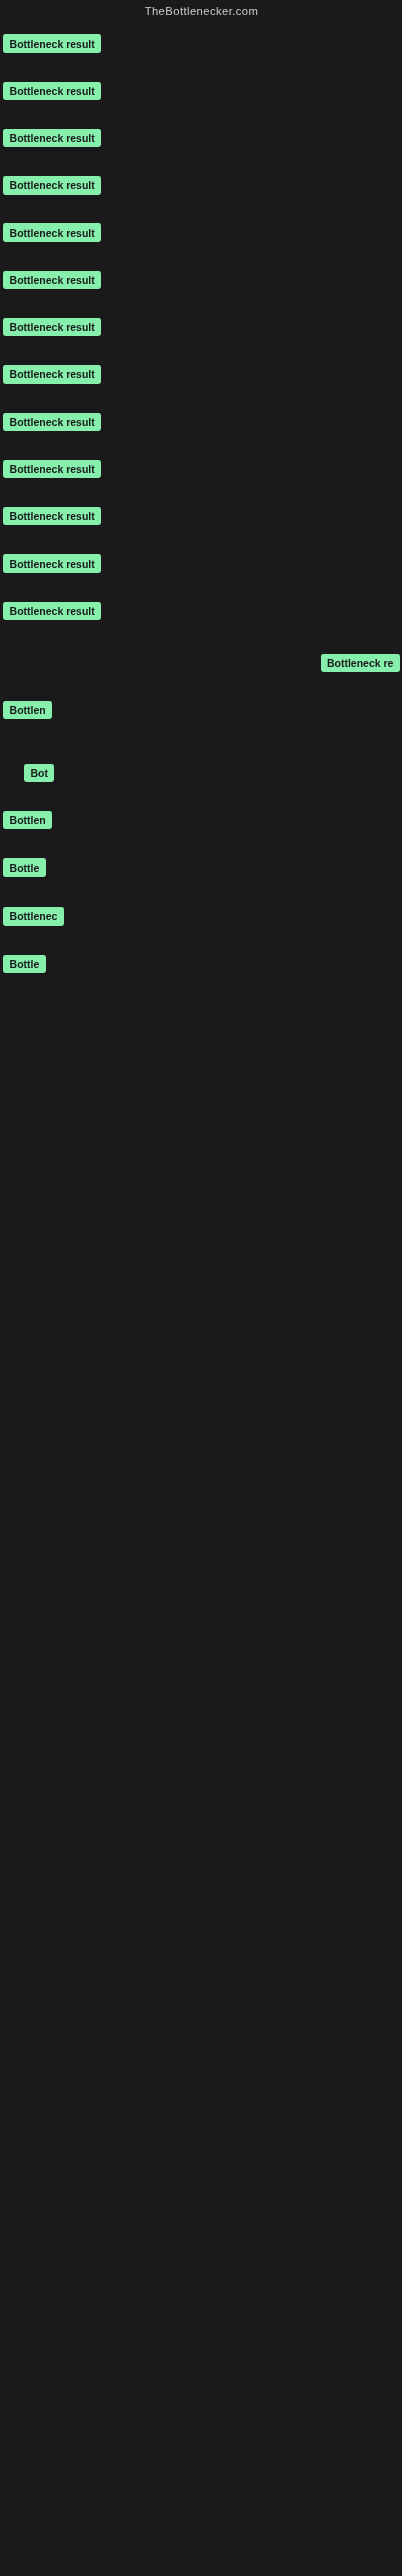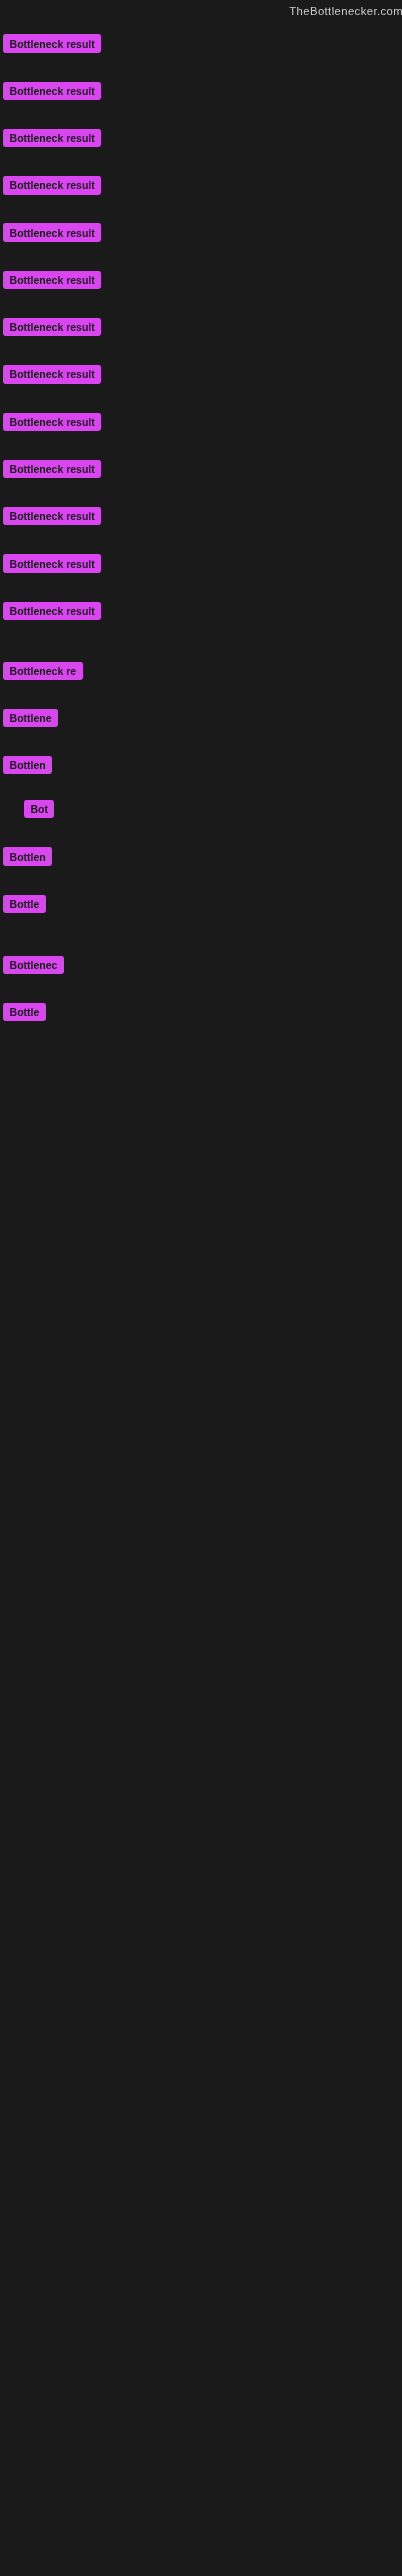--- a/index.html
+++ b/index.html
@@ -10,29 +10,29 @@
 
     body {
       width: 403px;
       min-height: 2576px;
       background-color: #1a1a1a;
       font-family: Arial, sans-serif;
       position: relative;
     }
 
     .site-title {
-      text-align: right;
+      text-align: center;
       color: #cccccc;
       font-size: 11.3px;
       padding: 4.8px 0;
       letter-spacing: 0.4px;
     }
 
     .bottleneck-badge {
-      background-color: #d946ef;
+      background-color: #86efac;
       color: #1a1a1a;
       font-size: 10.5px;
       font-weight: bold;
       padding: 3.2px 6.4px;
       border-radius: 2.4px;
       white-space: nowrap;
       display: inline-block;
     }
 
     .row {
@@ -47,28 +47,28 @@
     .row-4  { margin-top: 19.3px; }
     .row-5  { margin-top: 19.3px; }
     .row-6  { margin-top: 19.3px; }
     .row-7  { margin-top: 19.3px; }
     .row-8  { margin-top: 19.3px; }
     .row-9  { margin-top: 19.3px; }
     .row-10 { margin-top: 19.3px; }
     .row-11 { margin-top: 19.3px; }
     .row-12 { margin-top: 19.3px; }
     .row-13 { margin-top: 19.3px; }
-    .row-14 { margin-top: 32px; }
+    .row-14 { margin-top: 24px; text-align: right; }
     .row-15 { margin-top: 19.3px; }
     .row-16 { margin-top: 19.3px; }
     .row-17 { margin-top: 19.3px; }
-    .row-18 { margin-top: 16px; padding-left: 24px; }
+    .row-18 { margin-top: 35px; padding-left: 24px; }
     .row-19 { margin-top: 19.3px; }
     .row-20 { margin-top: 19.3px; }
-    .row-21 { margin-top: 33px; }
+    .row-21 { margin-top: 21px; }
     .row-22 { margin-top: 19.3px; }
     .row-23 { margin-top: 19.3px; }
   </style>
 </head>
 <body>
 
 <div class="site-title">TheBottlenecker.com</div>
 
 <div id="rows-container">
     <div class="row row-1"><span class="bottleneck-badge">Bottleneck result</span></div>
@@ -78,21 +78,20 @@
     <div class="row row-5"><span class="bottleneck-badge">Bottleneck result</span></div>
     <div class="row row-6"><span class="bottleneck-badge">Bottleneck result</span></div>
     <div class="row row-7"><span class="bottleneck-badge">Bottleneck result</span></div>
     <div class="row row-8"><span class="bottleneck-badge">Bottleneck result</span></div>
     <div class="row row-9"><span class="bottleneck-badge">Bottleneck result</span></div>
     <div class="row row-10"><span class="bottleneck-badge">Bottleneck result</span></div>
     <div class="row row-11"><span class="bottleneck-badge">Bottleneck result</span></div>
     <div class="row row-12"><span class="bottleneck-badge">Bottleneck result</span></div>
     <div class="row row-13"><span class="bottleneck-badge">Bottleneck result</span></div>
     <div class="row row-14"><span class="bottleneck-badge">Bottleneck re</span></div>
-    <div class="row row-15"><span class="bottleneck-badge">Bottlene</span></div>
     <div class="row row-17"><span class="bottleneck-badge">Bottlen</span></div>
     <div class="row row-18"><span class="bottleneck-badge">Bot</span></div>
     <div class="row row-19"><span class="bottleneck-badge">Bottlen</span></div>
     <div class="row row-20"><span class="bottleneck-badge">Bottle</span></div>
     <div class="row row-21"><span class="bottleneck-badge">Bottlenec</span></div>
     <div class="row row-23"><span class="bottleneck-badge">Bottle</span></div>
   </div>
 
 
 </body></html>

